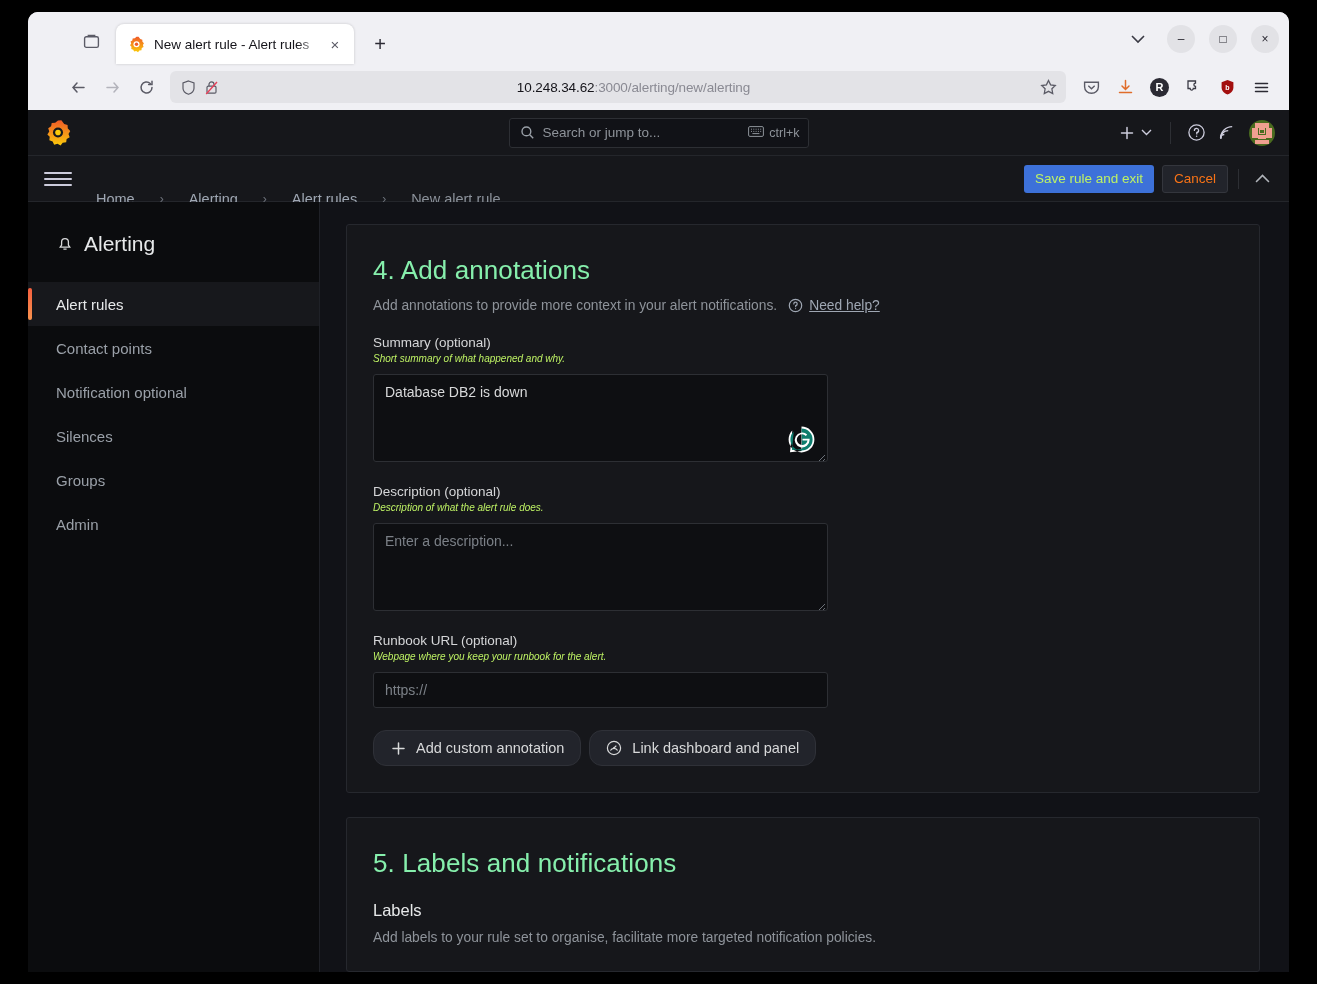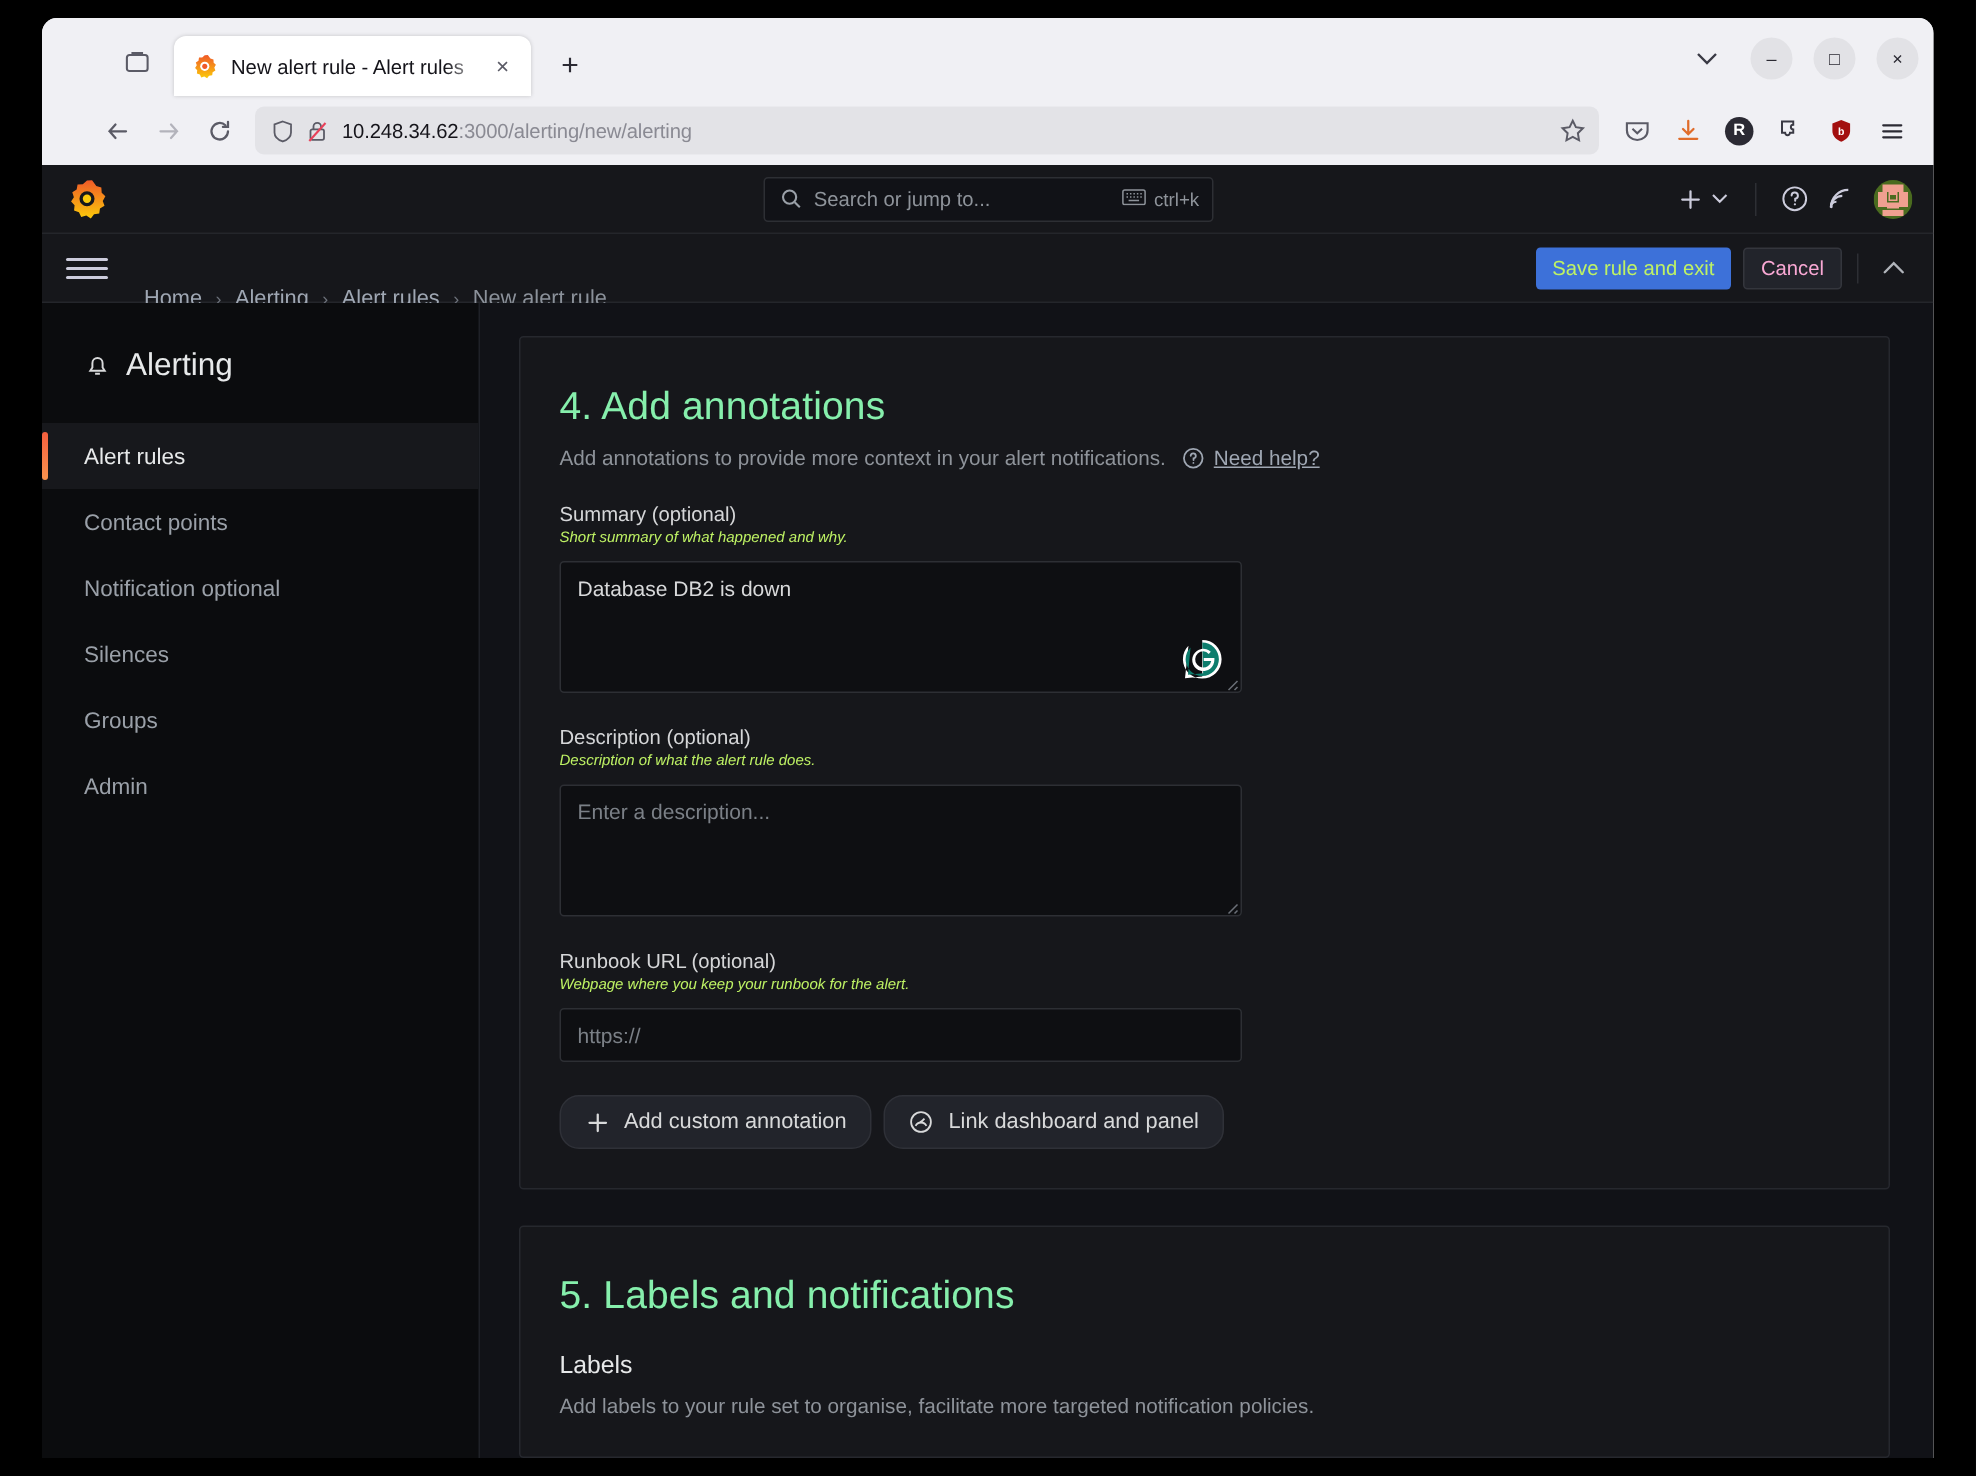--- a/index.html
+++ b/index.html
@@ -98,20 +98,21 @@
   }
   .nav-btn.disabled { color: #b3b3bb; }
   .urlbar {
     flex: 1;
     height: 32px;
     background: #e3e3e7;
     border-radius: 6px;
     display: flex; align-items: center;
     padding: 0 8px 0 10px;
     margin: 0 8px 0 6px;
+    text-align: center;
   }
   .urlbar .shield { width: 17px; height: 17px; color: #5b5b66; margin-right: 6px; }
   .urlbar .lock-crossed { width: 17px; height: 17px; margin-right: 8px; position: relative; }
   .urlbar .url-text {
     flex: 1;
     font-size: 13.5px; color: #15141a;
     white-space: nowrap; overflow: hidden;
     letter-spacing: -0.1px;
   }
   .urlbar .url-text .dim { color: #8a8a93; }
@@ -176,34 +177,34 @@
   
   .g-crumbbar {
     height: 46px;
     background: #16171b;
     border-bottom: 1px solid #24262b;
     display: flex; align-items: center;
     padding: 0 14px 0 16px;
   }
   .burger { width: 28px; height: 28px; display: flex; flex-direction: column; justify-content: center; gap: 4px; margin-right: 20px; }
   .burger i { display: block; height: 2px; background: #ccccdc; border-radius: 1px; }
-  .crumbs { display: flex; align-items: center; gap: 1px; font-size: 14.5px; margin-top: 40px; }
+  .crumbs { display: flex; align-items: center; gap: 17px; font-size: 14.5px; margin-top: 40px; }
   .crumbs a { color: #9fa7b3; text-decoration: none; padding: 0 4px; }
   .crumbs a.current { color: #8b919a; }
   .crumbs .sep { color: #6d727b; font-size: 12px; padding: 0 4px; }
   .crumb-actions { margin-left: auto; display: flex; align-items: center; gap: 8px; }
   .btn-primary {
     background: #3d71d9; color: #bef264;
     border: none; border-radius: 3px;
     height: 28px; padding: 0 11px;
     font-size: 13.5px; font-weight: 500;
     font-family: inherit;
   }
   .btn-secondary {
-    background: #22242b; color: #f9a8d4;
+    background: #22242b; color: #f97316;
     border: 1px solid #34363d; border-radius: 3px;
     height: 28px; padding: 0 11px;
     font-size: 13.5px;
     font-family: inherit;
   }
   .crumb-actions .g-vdiv2 { width: 1px; height: 20px; background: #2d2f34; margin: 0 2px; }
   .collapse-btn { width: 26px; height: 26px; display: flex; align-items: center; justify-content: center; color: #b0b4ba; }
 
   
   .g-body { display: flex; height: 770px; }

